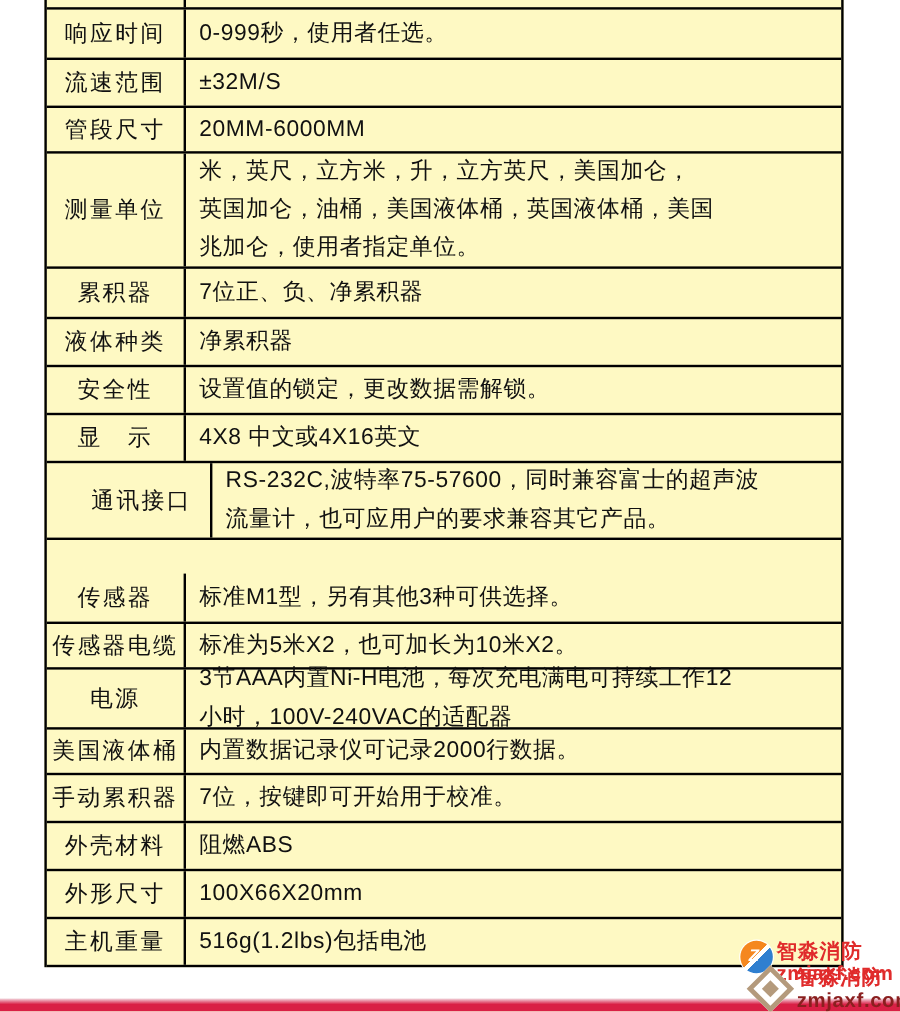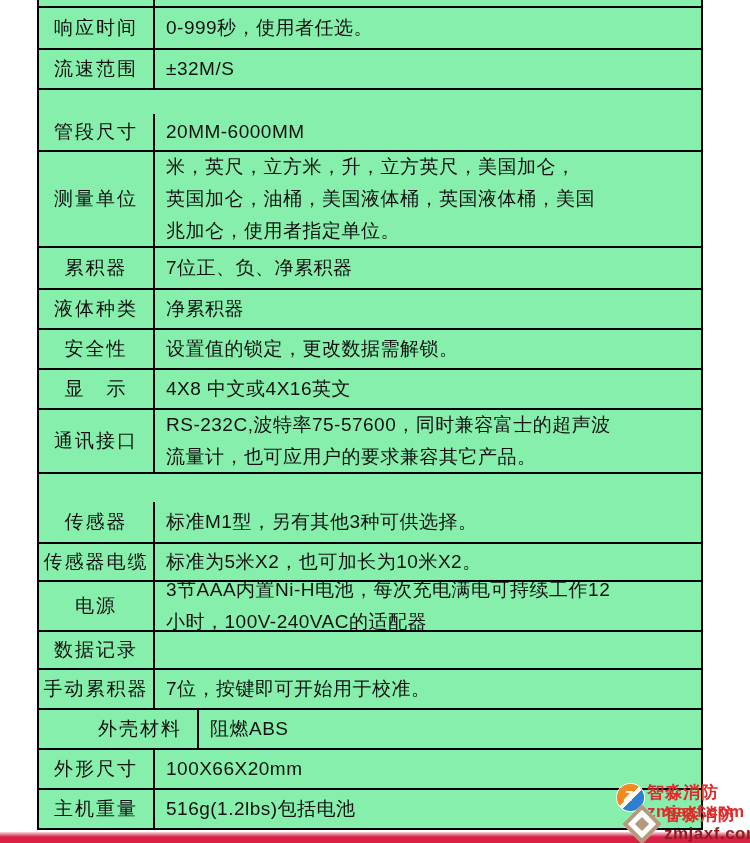--- a/index.html
+++ b/index.html
@@ -8,43 +8,43 @@
     background:#ffffff;
     font-family:"Liberation Sans","DejaVu Sans",sans-serif;
     color:#111111;
   }
   .page{position:absolute;inset:0;}
 
   
   .spec-table{
     position:absolute;left:37px;top:0;width:666px;
     border-left:2px solid #000;border-right:2px solid #000;
-    box-sizing:border-box;background:#86efac;
+    box-sizing:border-box;background:#fef9c3;
   }
   .spec-row{
     display:flex;box-sizing:border-box;
     border-bottom:2px solid #000;
   }
   
   .spec-row:nth-child(1){height:8px;}
   .spec-row:nth-child(2){height:42px;}
   .spec-row:nth-child(3){height:40px;}
-  .spec-row:nth-child(4){height:38px;margin-top:24px;}
+  .spec-row:nth-child(4){height:38px;}
   .spec-row:nth-child(5){height:96px;}
   .spec-row:nth-child(6){height:42px;}
   .spec-row:nth-child(7){height:40px;justify-content:flex-end;}
   .spec-row:nth-child(8){height:40px;}
   .spec-row:nth-child(9){height:40px;}
-  .spec-row:nth-child(10){height:64px;}
+  .spec-row:nth-child(10){height:64px;padding-left:22px;}
   .spec-row:nth-child(11){height:42px;margin-top:28px;}
   .spec-row:nth-child(12){height:38px;}
   .spec-row:nth-child(13){height:50px;}
   .spec-row:nth-child(14){height:38px;}
   .spec-row:nth-child(15){height:40px;}
-  .spec-row:nth-child(16){height:40px;padding-left:44px;}
+  .spec-row:nth-child(16){height:40px;}
   .spec-row:nth-child(17){height:40px;}
   .spec-row:nth-child(18){height:40px;}
 
   .cell-label{
     width:116px;flex:0 0 116px;box-sizing:border-box;
     border-right:2px solid #000;
     display:flex;align-items:center;justify-content:center;
     font-size:19px;letter-spacing:2px;font-weight:500;
     text-align:center;white-space:nowrap;overflow:hidden;
   }
@@ -162,21 +162,22 @@
         <div class="cell-value">标准为5米X2，也可加长为10米X2。</div>
       </div>
 
       <div class="spec-row">
         <div class="cell-label">电源</div>
         <div class="cell-value">3节AAA内置Ni-H电池，每次充电满电可持续工作12
 小时，100V-240VAC的适配器</div>
       </div>
 
       <div class="spec-row">
-        <div class="cell-label">数据记录</div>
+        <div class="cell-label">美国液体桶</div>
+        <div class="cell-value">内置数据记录仪可记录2000行数据。</div>
       </div>
 
       <div class="spec-row">
         <div class="cell-label">手动累积器</div>
         <div class="cell-value">7位，按键即可开始用于校准。</div>
       </div>
 
       <div class="spec-row">
         <div class="cell-label">外壳材料</div>
         <div class="cell-value">阻燃ABS</div>

